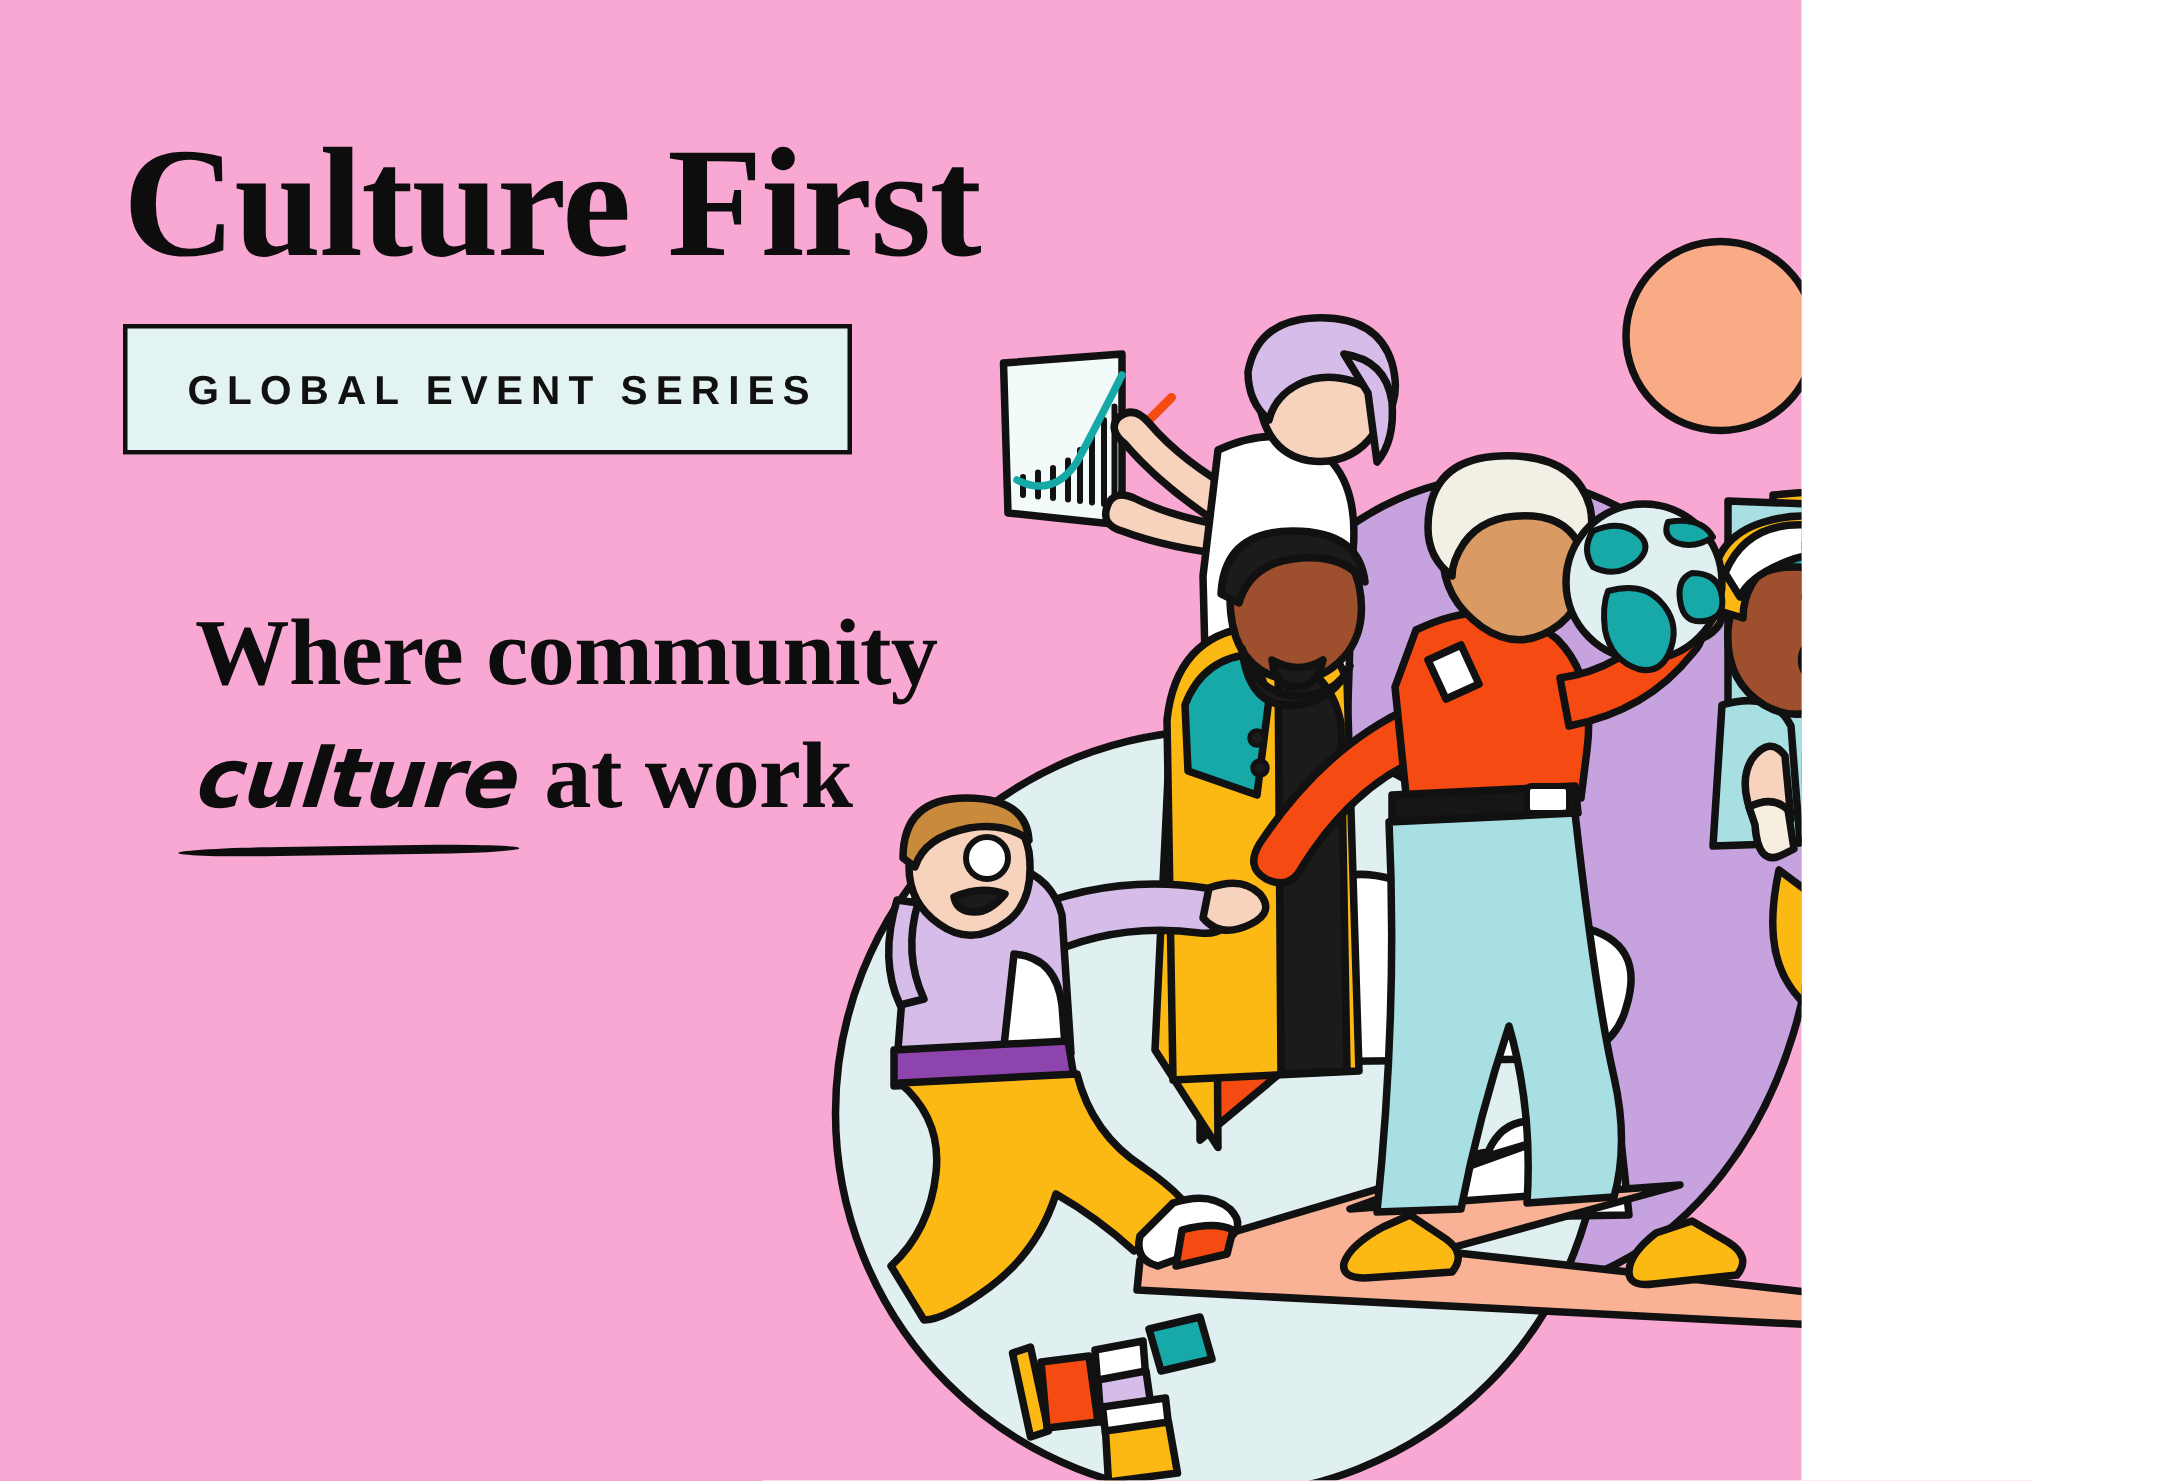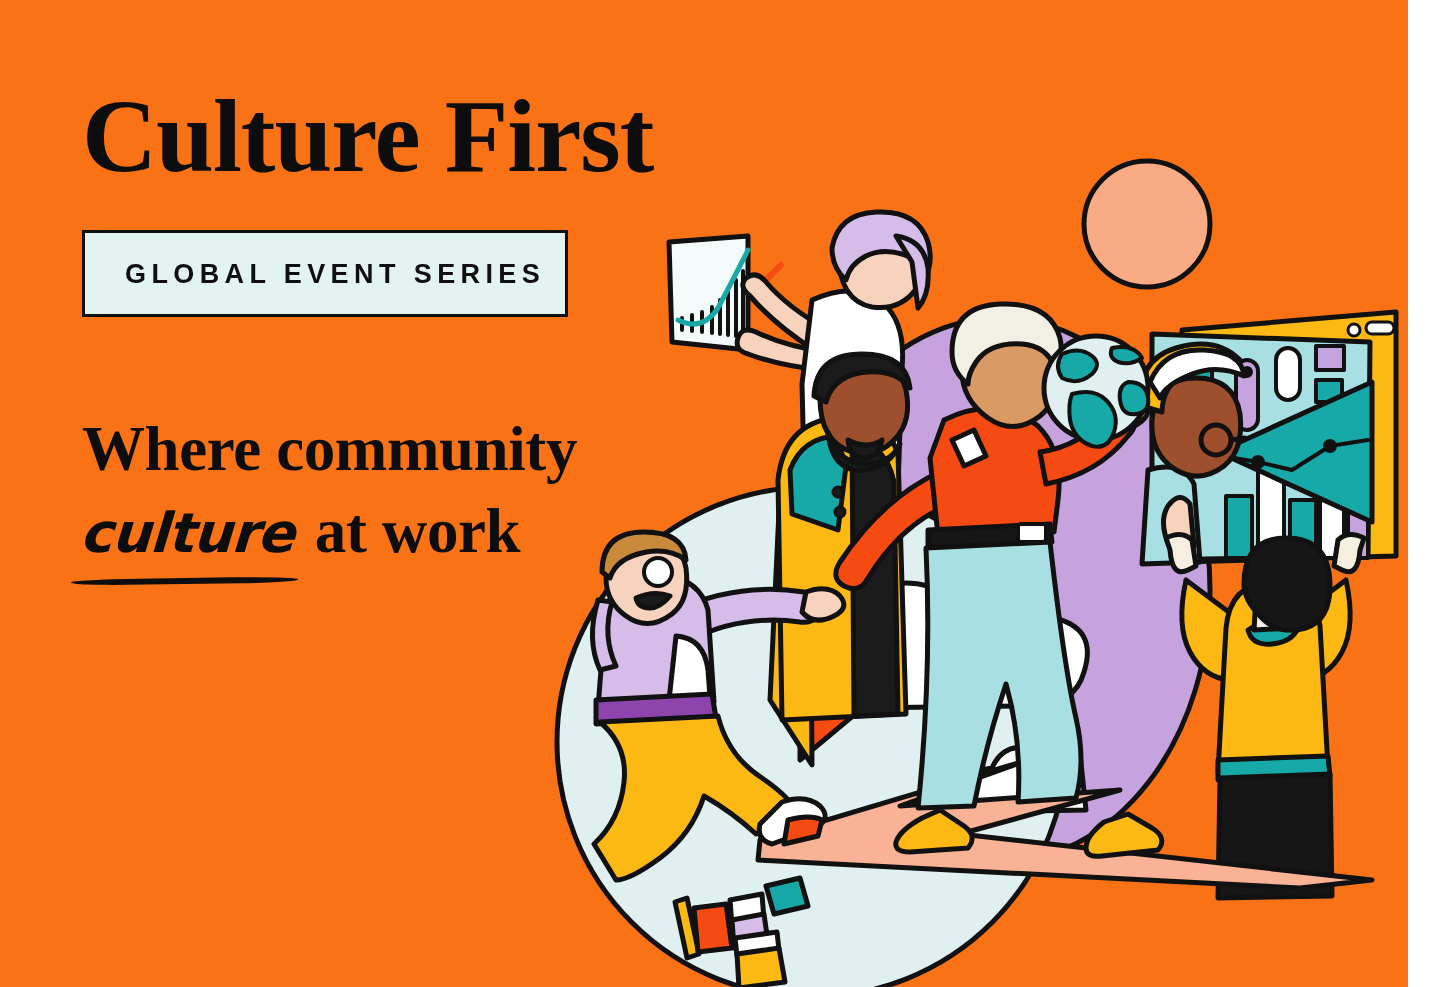--- a/index.html
+++ b/index.html
@@ -2,24 +2,24 @@
 <html><head>
 <meta charset="utf-8">
 <style>
   html, body {
     margin: 0;
     padding: 0;
     background: #ffffff;
   }
   #banner {
     position: relative;
-    width: 1408px;
+    width: 1201px;
     height: 987px;
     overflow: hidden;
-    background: #f97316;
+    background: #f9a8d4;
     font-family: "Liberation Sans", sans-serif;
     text-decoration: underline;
   }
 
   
   .text-col {
     position: absolute;
     left: 82px;
     top: 86px;
     width: 660px;
@@ -29,21 +29,21 @@
     font-family: "Liberation Serif", serif;
     font-weight: 700;
     font-size: 104px;
     line-height: 0.96;
     color: #0d0d0d;
     letter-spacing: -1px;
     margin: 0;
     white-space: nowrap;
   }
   #badge {
-    margin-top: 44px;
+    margin-top: 30px;
     display: inline-block;
     background: #e3f3f2;
     border: 3px solid #101010;
     padding: 28px 40px 26px 40px;
     box-sizing: border-box;
     width: 486px;
   }
   #badge-label {
     font-family: "Liberation Sans", sans-serif;
     font-weight: 700;
@@ -54,20 +54,21 @@
     white-space: nowrap;
   }
   #tagline {
     margin-top: 92px;
     font-family: "Liberation Serif", serif;
     font-weight: 700;
     font-size: 63px;
     line-height: 1.30;
     color: #0d0d0d;
     letter-spacing: -0.4px;
+    margin-left: 48px;
   }
   .tag-line { display: block; white-space: nowrap; }
   .script {
     font-family: "DejaVu Sans", sans-serif;
     font-style: italic;
     font-weight: 700;
     font-size: 55px;
     letter-spacing: -1px;
     position: relative;
     display: inline-block;

